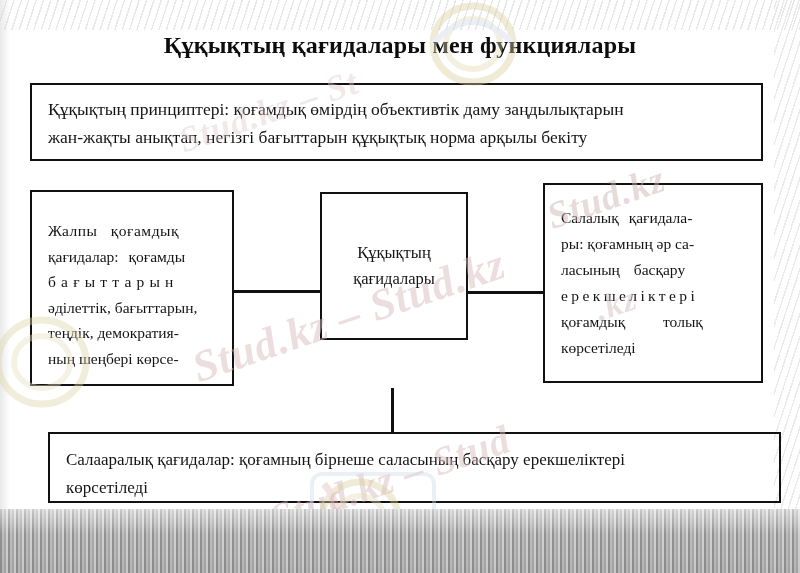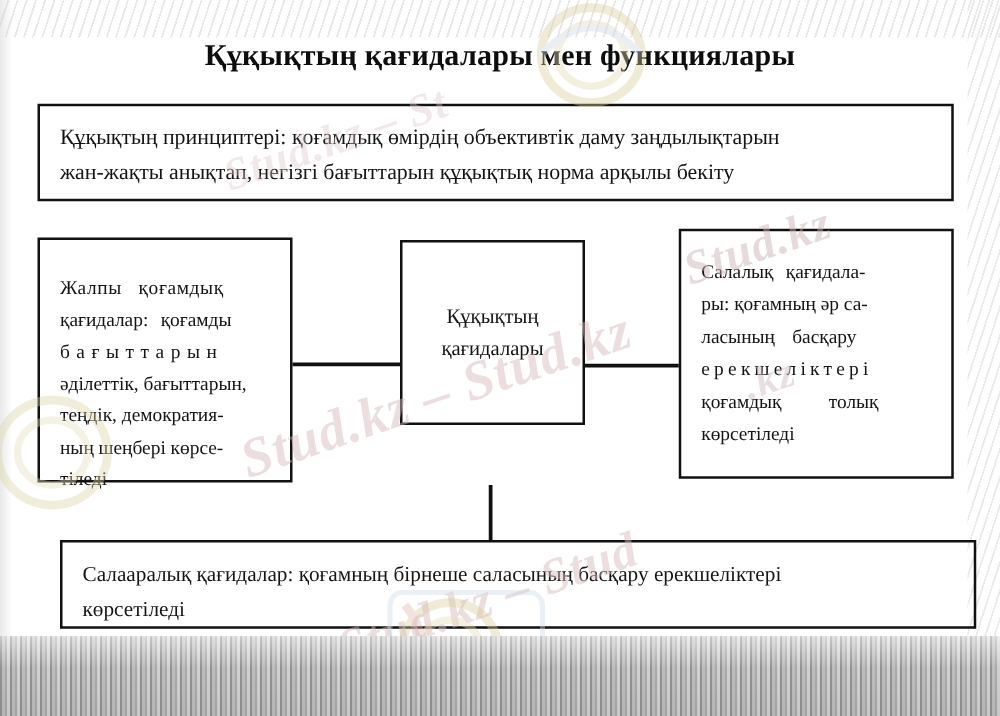--- a/index.html
+++ b/index.html
@@ -149,21 +149,20 @@
     <span class="ln">жан-жақты анықтап, негізгі бағыттарын құқықтық норма арқылы бекіту</span>
   </div>
 
   <div class="box" id="box-general">
     <span class="ln sp1">Жалпы қоғамдық</span>
     <span class="ln sp5">қағидалар: қоғамды</span>
     <span class="ln sp2">бағыттарын</span>
     <span class="ln">әділеттік, бағыттарын,</span>
     <span class="ln">теңдік, демократия-</span>
     <span class="ln">ның шеңбері көрсе-</span>
-    <span class="ln">тіледі</span>
   </div>
 
   <div class="box" id="box-center">
     <div>
       <span class="ln">Құқықтың</span>
       <span class="ln">қағидалары</span>
     </div>
   </div>
 
   <div class="box" id="box-branch">

